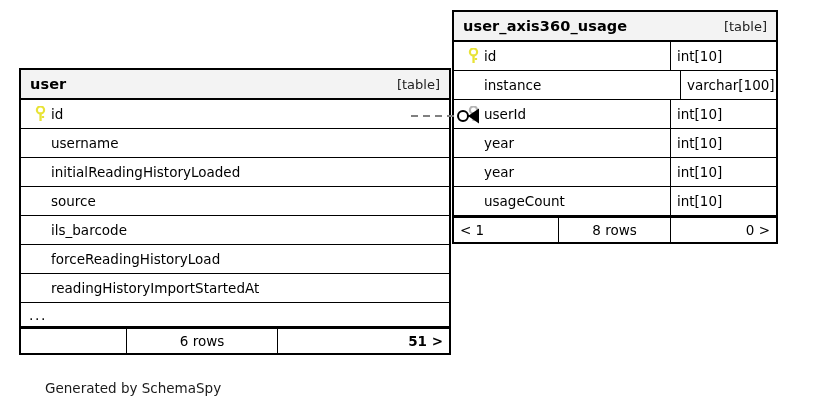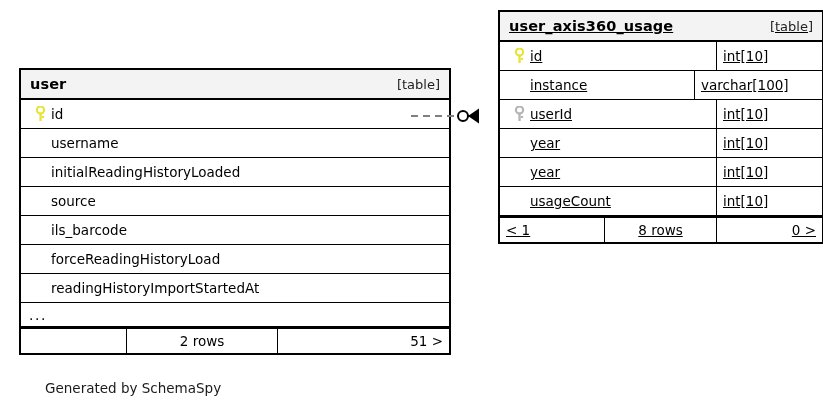--- a/index.html
+++ b/index.html
@@ -204,26 +204,26 @@
       <div class="col-name">
         <span class="keyslot"></span>
         <span>readingHistoryImportStartedAt</span>
       </div>
     </div>
 
     <div class="row ellipsis" style="height:24px;">...</div>
 
     <div class="tfoot">
       <div class="fcell left" style="width:105px;"></div>
-      <div class="fcell center" style="width:152px;">2 rows</div>
-      <div class="fcell right" style="flex:1 1 auto;">51 &gt;</div>
+      <div class="fcell center" style="width:152px;">6 rows</div>
+      <div class="fcell right" style="flex:1 1 auto;font-weight:bold;">51 &gt;</div>
     </div>
   </div>
 
-  <div class="er-table" id="table-usage" style="left:498px; top:10px; width:326px;text-decoration:underline;">
+  <div class="er-table" id="table-usage" style="left:452px; top:10px; width:326px;">
 
     <div class="thead">
       <span class="tbl-name">user_axis360_usage</span>
       <span class="tbl-tag">[table]</span>
     </div>
 
     <div class="row r-typed">
       <div class="col-name">
         <span class="keyslot">
           <svg width="11" height="16" viewBox="0 0 11 16" aria-hidden="true">
@@ -235,21 +235,21 @@
         <span>id</span>
       </div>
       <div class="col-type" style="width:106px;">int[10]</div>
     </div>
 
     <div class="row r-typed">
       <div class="col-name">
         <span class="keyslot"></span>
         <span>instance</span>
       </div>
-      <div class="col-type" style="width:128px;margin-left:16px;">varchar[100]</div>
+      <div class="col-type" style="width:96px;margin-left:16px;">varchar[100]</div>
     </div>
 
     <div class="row r-typed">
       <div class="col-name">
         <span class="keyslot">
           <svg width="11" height="16" viewBox="0 0 11 16" aria-hidden="true">
             <circle cx="5.5" cy="4" r="3.6" fill="none" stroke="#b4b4b4" stroke-width="2.2"></circle>
             <rect x="4.4" y="6.5" width="2.3" height="8.5" fill="#b4b4b4"></rect>
             <rect x="6.7" y="10" width="2.4" height="2" fill="#b4b4b4"></rect>
           </svg>

